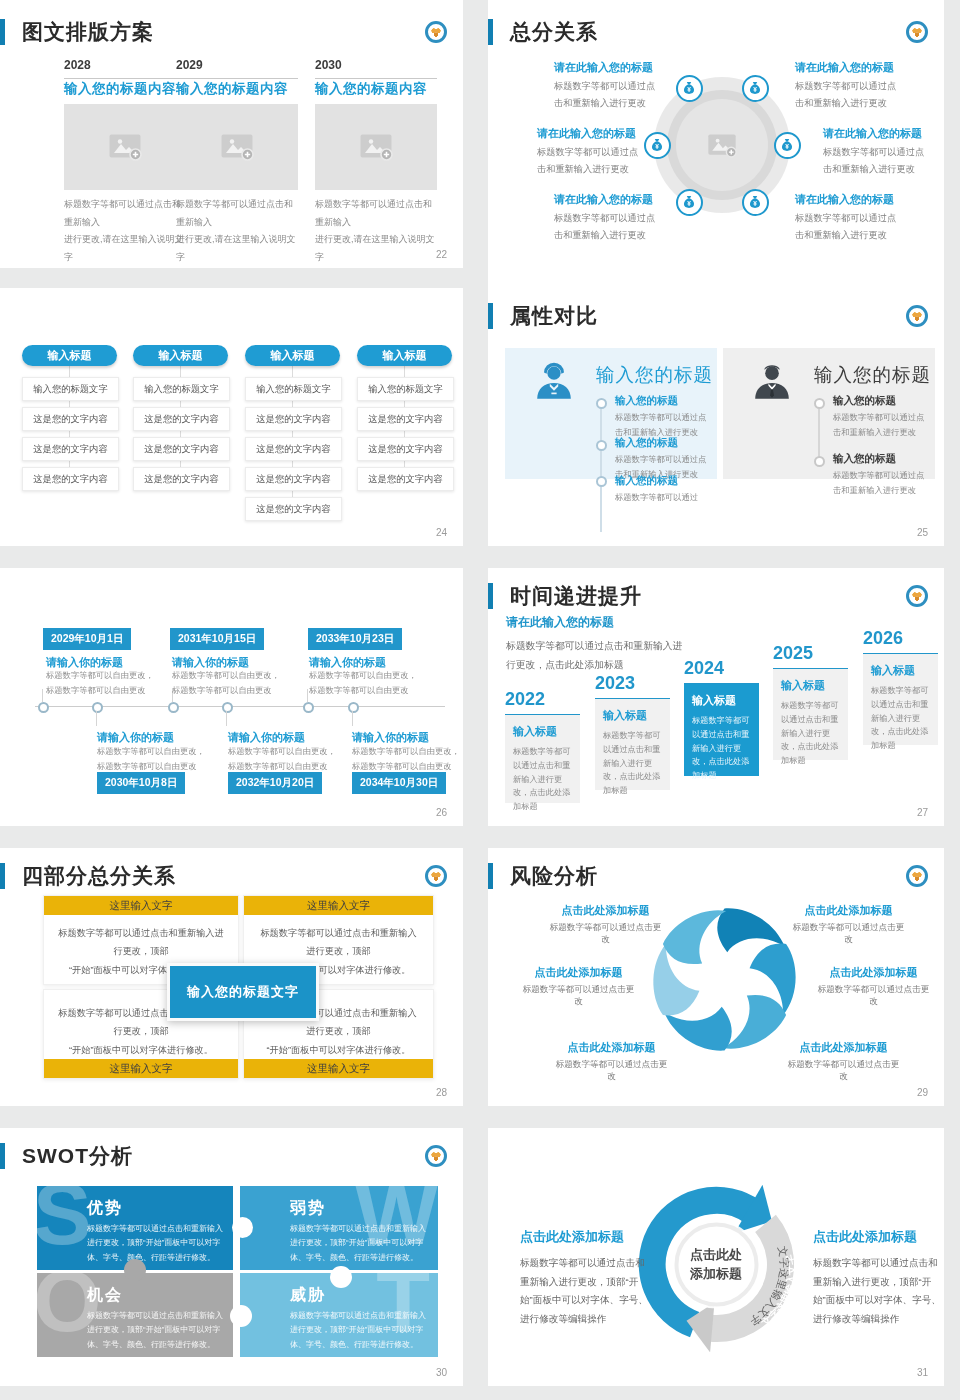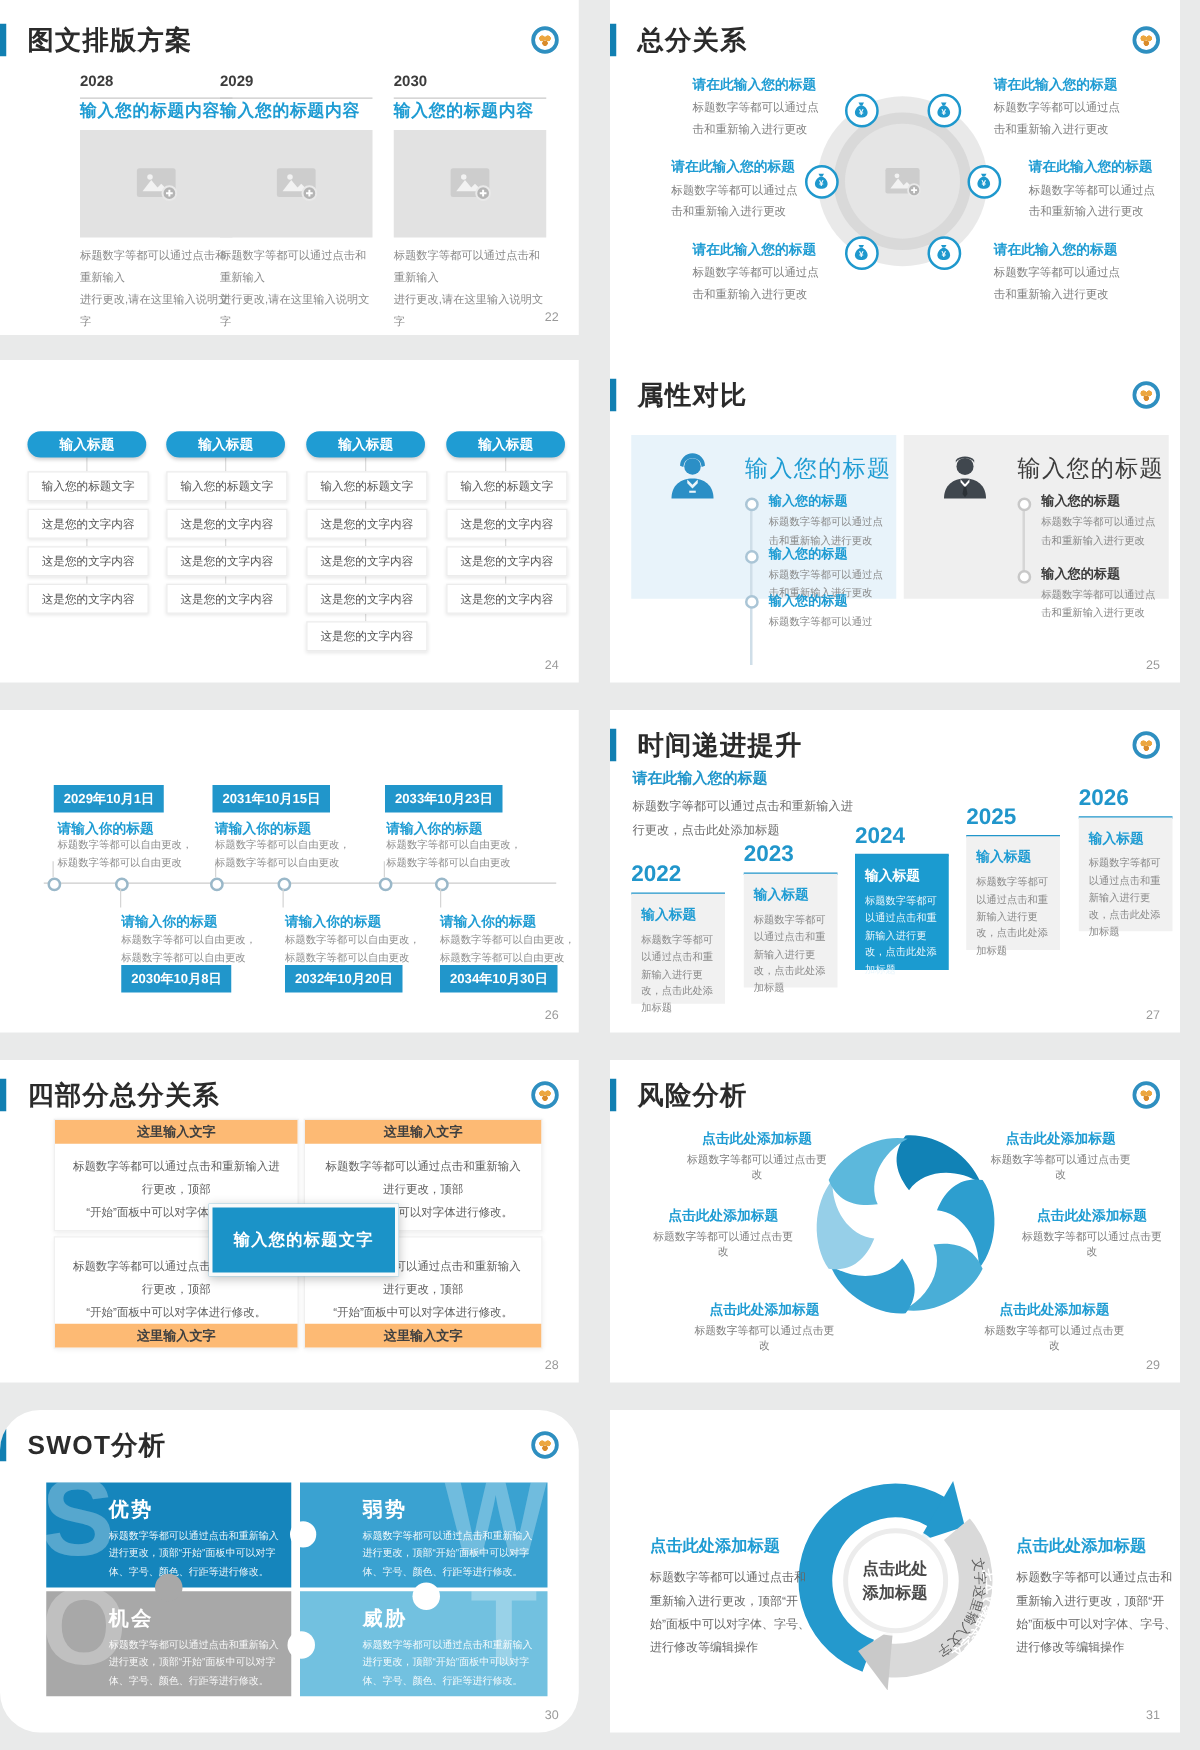--- a/index.html
+++ b/index.html
@@ -58,21 +58,21 @@
   
   .step-year{position:absolute;font-size:18px;font-weight:700;color:#2196cb;padding-bottom:4px;border-bottom:2px solid #2196cb;width:75px;}
   .step-card{position:absolute;width:75px;background:#f1f1f1;padding:9px 8px;box-sizing:border-box;}
   .step-card .h{font-size:11px;font-weight:700;color:#1f9cd3;}
   .step-card .b{font-size:8.2px;line-height:1.68;color:#8a8a8a;margin-top:6px;}
   .step-hl{background:#1b9bd0;}
   .step-hl .h{color:#fff;}
   .step-hl .b{color:#eaf6fc;}
   
   .quad{position:absolute;background:#fff;border:1px solid #f0f0f0;box-shadow:0 1px 4px rgba(0,0,0,.08);}
-  .quad-label{height:19px;background:#fdba74;font-size:10.5px;font-weight:700;color:#3f3f3f;display:flex;align-items:center;justify-content:center;}
+  .quad-label{height:19px;background:#eab308;font-size:10.5px;font-weight:400;color:#3f3f3f;display:flex;align-items:center;justify-content:center;}
   .quad-body{padding:9px 12px;font-size:9.2px;line-height:2;color:#5d5d5d;text-align:center;}
   .s28-center{position:absolute;left:167px;top:115px;width:146px;height:52px;background:#1b93c8;border:3px solid #fafafa;box-shadow:0 2px 8px rgba(0,0,0,.25);color:#fff;font-size:13px;font-weight:700;letter-spacing:1px;display:flex;align-items:center;justify-content:center;}
   
   .s29-block{position:absolute;text-align:center;}
   .s29-h{font-size:11px;font-weight:700;color:#1f9cd3;}
   .s29-b{font-size:8.6px;color:#7d7d7d;margin-top:4px;}
   
   .swot{position:absolute;overflow:hidden;color:#fff;}
   .swot .letter{position:absolute;top:-16px;font-size:88px;font-weight:700;color:rgba(255,255,255,.28);line-height:1;}
   .swot .h{position:absolute;left:50px;top:12px;font-size:16px;font-weight:700;letter-spacing:2px;}
@@ -497,21 +497,21 @@
     <div class="s29-b">标题数字等都可以通过点击更改</div>
   </div>
   <div class="s29-block" style="left:298px;top:192px;width:115px;">
     <div class="s29-h">点击此处添加标题</div>
     <div class="s29-b">标题数字等都可以通过点击更改</div>
   </div>
 
   <div class="pagenum">29</div>
 </section>
 
-<section class="slide col-l" style="top:1128px;height:258px;border-radius:32px;">
+<section class="slide col-l" style="top:1128px;height:258px;">
   <div class="s-head">
     <span class="accent-bar"></span>
     <h2 class="s-title">SWOT分析</h2>
     <span class="logo"></span>
   </div>
 
   <div class="swot" style="left:37px;top:58px;width:196px;height:84px;background:#1585bc;">
     <div class="letter" style="left:-4px;">S</div>
     <div class="h">优势</div>
     <div class="b">标题数字等都可以通过点击和重新输入进行更改，顶部“开始”面板中可以对字体、字号、颜色、行距等进行修改。</div>

